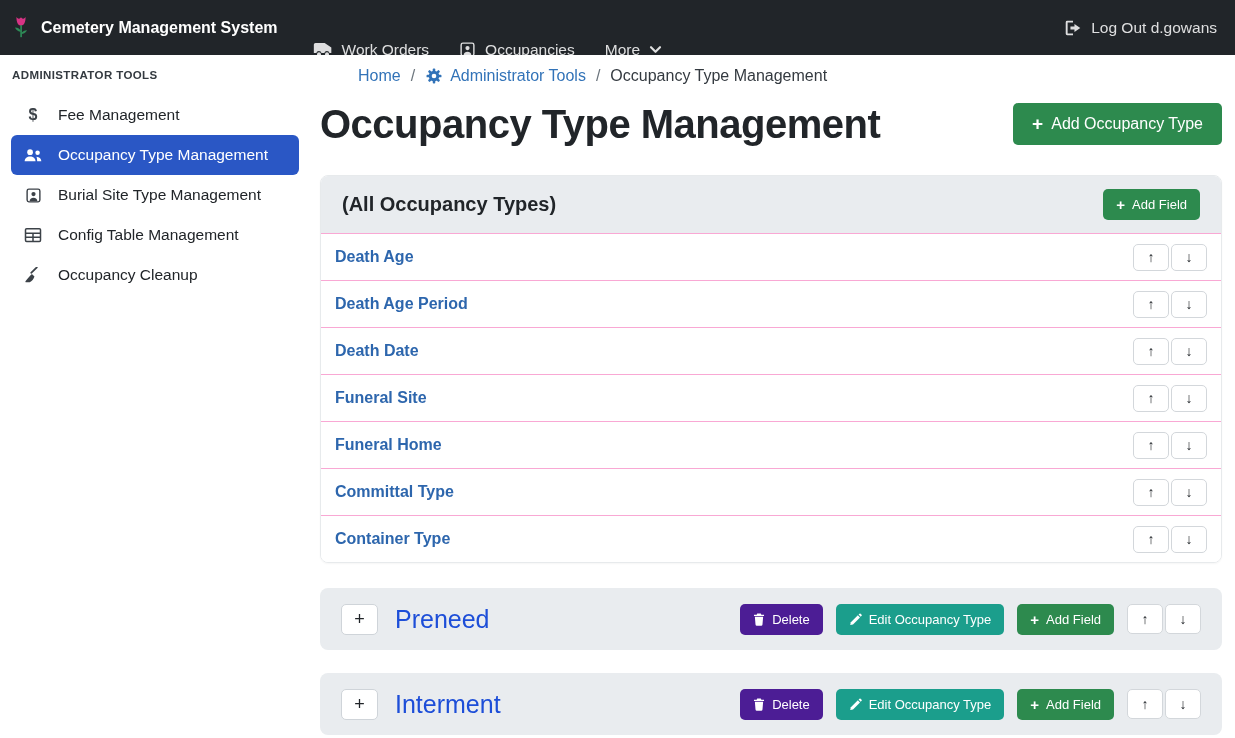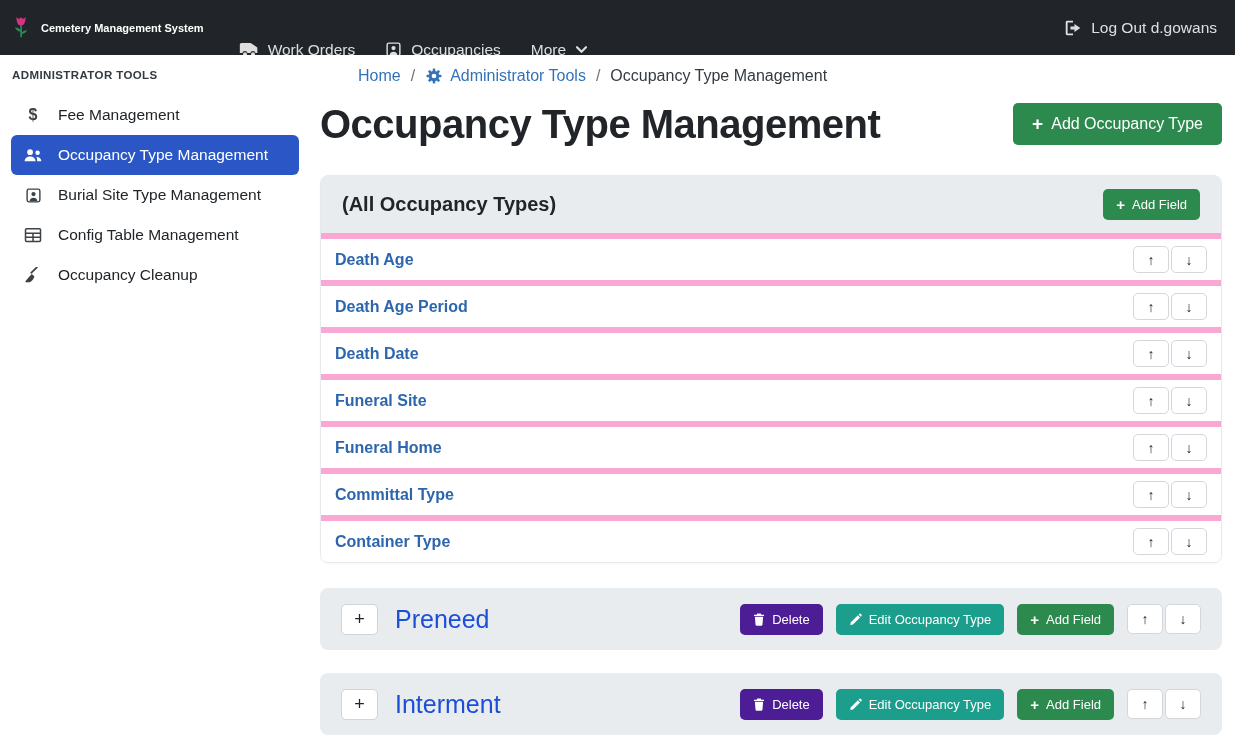--- a/index.html
+++ b/index.html
@@ -11,21 +11,21 @@
   }
   a { text-decoration:none; cursor:pointer; }
   button { cursor:pointer; font-family:inherit; }
 
   
   .navbar {
     height:55px; background:#212529; display:flex; align-items:center;
     padding:0 18px 0 10px; color:rgba(255,255,255,.87);
   }
   .brand { display:flex; align-items:center; gap:9px; margin-right:20px; }
-  .brand-text { color:#fff; font-weight:700; font-size:11px; }
+  .brand-text { color:#fff; font-weight:700; font-size:16px; }
   .nav-links { display:flex; align-items:center; }
   .nav-link {
     display:flex; align-items:center; gap:9px; padding:4px 15px; height:55px;
     color:rgba(255,255,255,.85); font-size:15.5px;margin-top:44px;
   }
   .logout {
     margin-left:auto; display:flex; align-items:center; gap:9px;
     color:rgba(255,255,255,.85); font-size:15.5px;
   }
   .nav-icon { display:flex; align-items:center; }
@@ -75,21 +75,21 @@
     margin-top:28px; border-radius:8px; overflow:hidden;
     border:1px solid #e7eaec; box-shadow:0 1px 2px rgba(0,0,0,.04);
   }
   .card-header {
     height:57px; background:#e9ecef; display:flex; align-items:center; padding:0 21px;
   }
   .card-title { font-size:20px; font-weight:700; color:#212529; }
   .card-header .btn { margin-left:auto; }
   .field-row {
     height:47px; display:flex; align-items:center; padding:0 14px; background:#fff;
-    border-top:6px solid #f9a8d4;
+    border-top:1px solid #f9a8d4;
   }
   .field-row:first-of-type { border-top:none; }
   .field-link { color:#2d66ad; font-weight:700; font-size:16px; }
   .arrow-group { margin-left:auto; display:flex; gap:2px; }
   .arrow-btn {
     width:36px; height:27px; background:#fff; border:1px solid #d3d7db; border-radius:5px;
     color:#212529; font-size:14px; font-weight:600; display:flex; align-items:center; justify-content:center;
   }
   .arrow-group.lg .arrow-btn { height:30px; }
 

